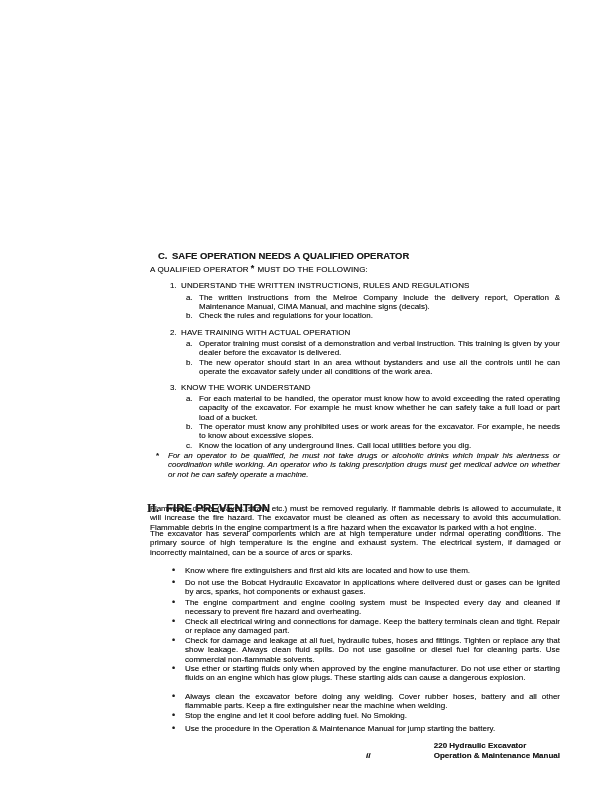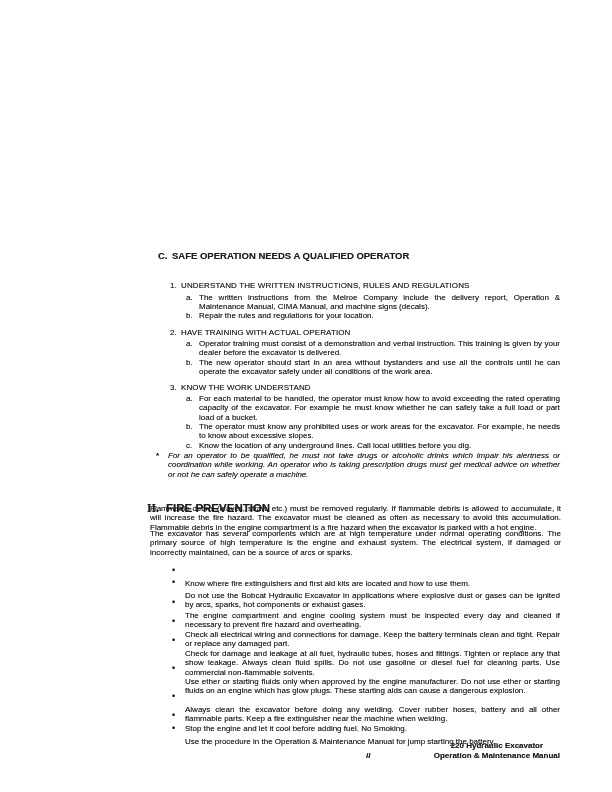--- a/index.html
+++ b/index.html
@@ -31,47 +31,50 @@
   .footnote .mk{width:12px;flex:none;font-weight:700;}
   .footnote .tx{flex:1;text-align:justify;font-style:italic;}
   
   .fire-head{top:502px;left:147px;font-weight:700;font-size:11.5px;line-height:13px;display:flex;}
   .fire-head .rn{font-family:"Liberation Serif","DejaVu Serif",serif;width:19px;flex:none;}
   
   .para{left:150px;width:411px;text-align:justify;}
   
   .bullet-item{display:flex;left:172px;width:388px;}
   .bullet-item .bm{width:13px;flex:none;font-size:9px;line-height:9px;}
-  .bullet-item .tx{flex:1;text-align:justify;margin-top:13px;}
+  .bullet-item .tx{flex:1;text-align:justify;}
   
   .footer-page{top:751px;left:366px;font-weight:700;font-style:italic;}
-  .footer-doc{top:741px;right:52px;text-align:center;font-weight:700;line-height:9.8px;}
+  .footer-doc{top:741px;right:52px;text-align:left;font-weight:700;line-height:9.8px;}
 </style>
 </head>
 <body>
 
 <div class="page">
 
   <div class="blk c-head">
     <span class="hl">C.</span>
     <span>SAFE OPERATION NEEDS A QUALIFIED OPERATOR</span>
   </div>
 
+  <div class="blk intro">
+    <span>A QUALIFIED OPERATOR</span><span class="star">*</span><span>MUST DO THE FOLLOWING:</span>
+  </div>
 
   <div class="blk num-item" style="top:281px">
     <span class="mk">1.</span>
     <span>UNDERSTAND THE WRITTEN INSTRUCTIONS, RULES AND REGULATIONS</span>
   </div>
   <div class="blk sub-item" style="top:293px">
     <span class="mk">a.</span>
     <span class="tx">The written instructions from the Melroe Company include the delivery report, Operation &amp; Maintenance Manual, CIMA Manual, and machine signs (decals).</span>
   </div>
   <div class="blk sub-item" style="top:311px">
     <span class="mk">b.</span>
-    <span class="tx">Repair the rules and regulations for your location.</span>
+    <span class="tx">Check the rules and regulations for your location.</span>
   </div>
 
   <div class="blk num-item" style="top:328px">
     <span class="mk">2.</span>
     <span>HAVE TRAINING WITH ACTUAL OPERATION</span>
   </div>
   <div class="blk sub-item" style="top:339px">
     <span class="mk">a.</span>
     <span class="tx">Operator training must consist of a demonstration and verbal instruction. This training is given by your dealer before the excavator is delivered.</span>
   </div>
@@ -109,21 +112,21 @@
 
   <div class="blk para" style="top:529px">The excavator has several components which are at high temperature under normal operating conditions. The primary source of high temperature is the engine and exhaust system. The electrical system, if damaged or incorrectly maintained, can be a source of arcs or sparks.</div>
   <div class="blk para" style="top:504px">Flammable debris (leaves, straw, etc.) must be removed regularly. If flammable debris is allowed to accumulate, it will increase the fire hazard. The excavator must be cleaned as often as necessary to avoid this accumulation. Flammable debris in the engine compartment is a fire hazard when the excavator is parked with a hot engine.</div>
 
   <div class="blk bullet-item" style="top:566px">
     <span class="bm">•</span>
     <span class="tx">Know where fire extinguishers and first aid kits are located and how to use them.</span>
   </div>
   <div class="blk bullet-item" style="top:578px">
     <span class="bm">•</span>
-    <span class="tx">Do not use the Bobcat Hydraulic Excavator in applications where explosive dust or gases can be ignited by arcs, sparks, hot components or exhaust gases.</span>
+    <span class="tx">Do not use the Bobcat Hydraulic Excavator in applications where delivered dust or gases can be ignited by arcs, sparks, hot components or exhaust gases.</span>
   </div>
   <div class="blk bullet-item" style="top:598px">
     <span class="bm">•</span>
     <span class="tx">The engine compartment and engine cooling system must be inspected every day and cleaned if necessary to prevent fire hazard and overheating.</span>
   </div>
   <div class="blk bullet-item" style="top:617px">
     <span class="bm">•</span>
     <span class="tx">Check all electrical wiring and connections for damage. Keep the battery terminals clean and tight. Repair or replace any damaged part.</span>
   </div>
   <div class="blk bullet-item" style="top:636px">

